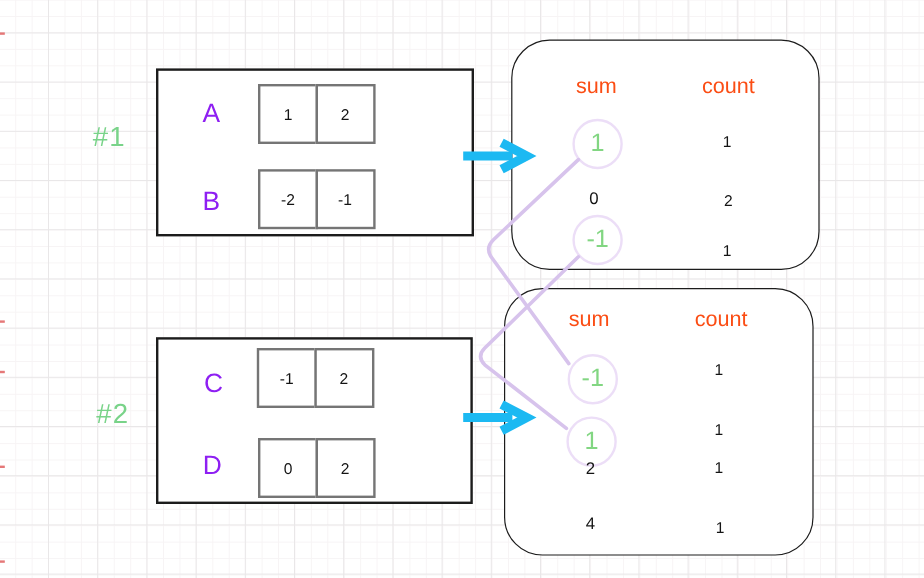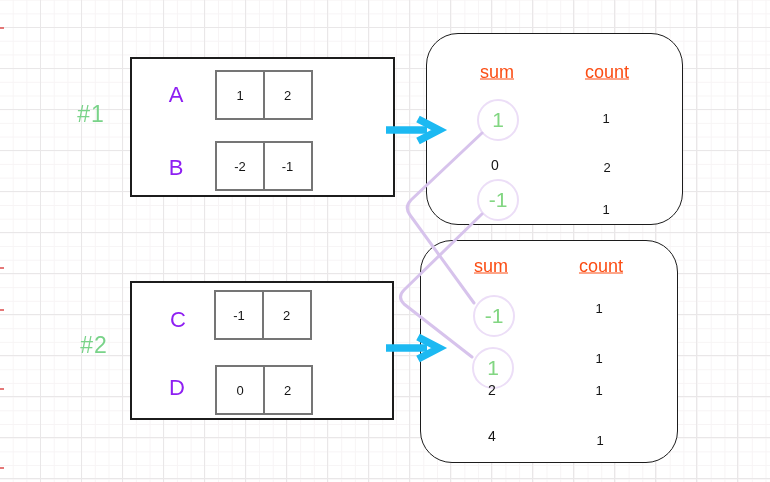--- a/index.html
+++ b/index.html
@@ -36,21 +36,21 @@
     display:flex;align-items:center;justify-content:center;
     font-size:13px;color:#141414;background:#ffffff;
   }
   .cell + .cell{margin-left:-2.5px;}
   .sum-table{
     position:absolute;background:#ffffff;border:1.6px solid #1c1c1c;
     border-radius:32px;box-sizing:border-box;
   }
   .th{
     position:absolute;transform:translate(-50%,-50%);
-    font-size:18px;color:#fb4d14;text-decoration:underline;
+    font-size:18px;color:#fb4d14;
   }
   .ring{
     position:absolute;width:42px;height:42px;border-radius:50%;
     border:2px solid #ecdef7;transform:translate(-50%,-50%);box-sizing:border-box;
   }
   .sum-green{
     position:absolute;transform:translate(-50%,-50%);
     font-size:21px;color:#82d682;
   }
   .sum-black{

